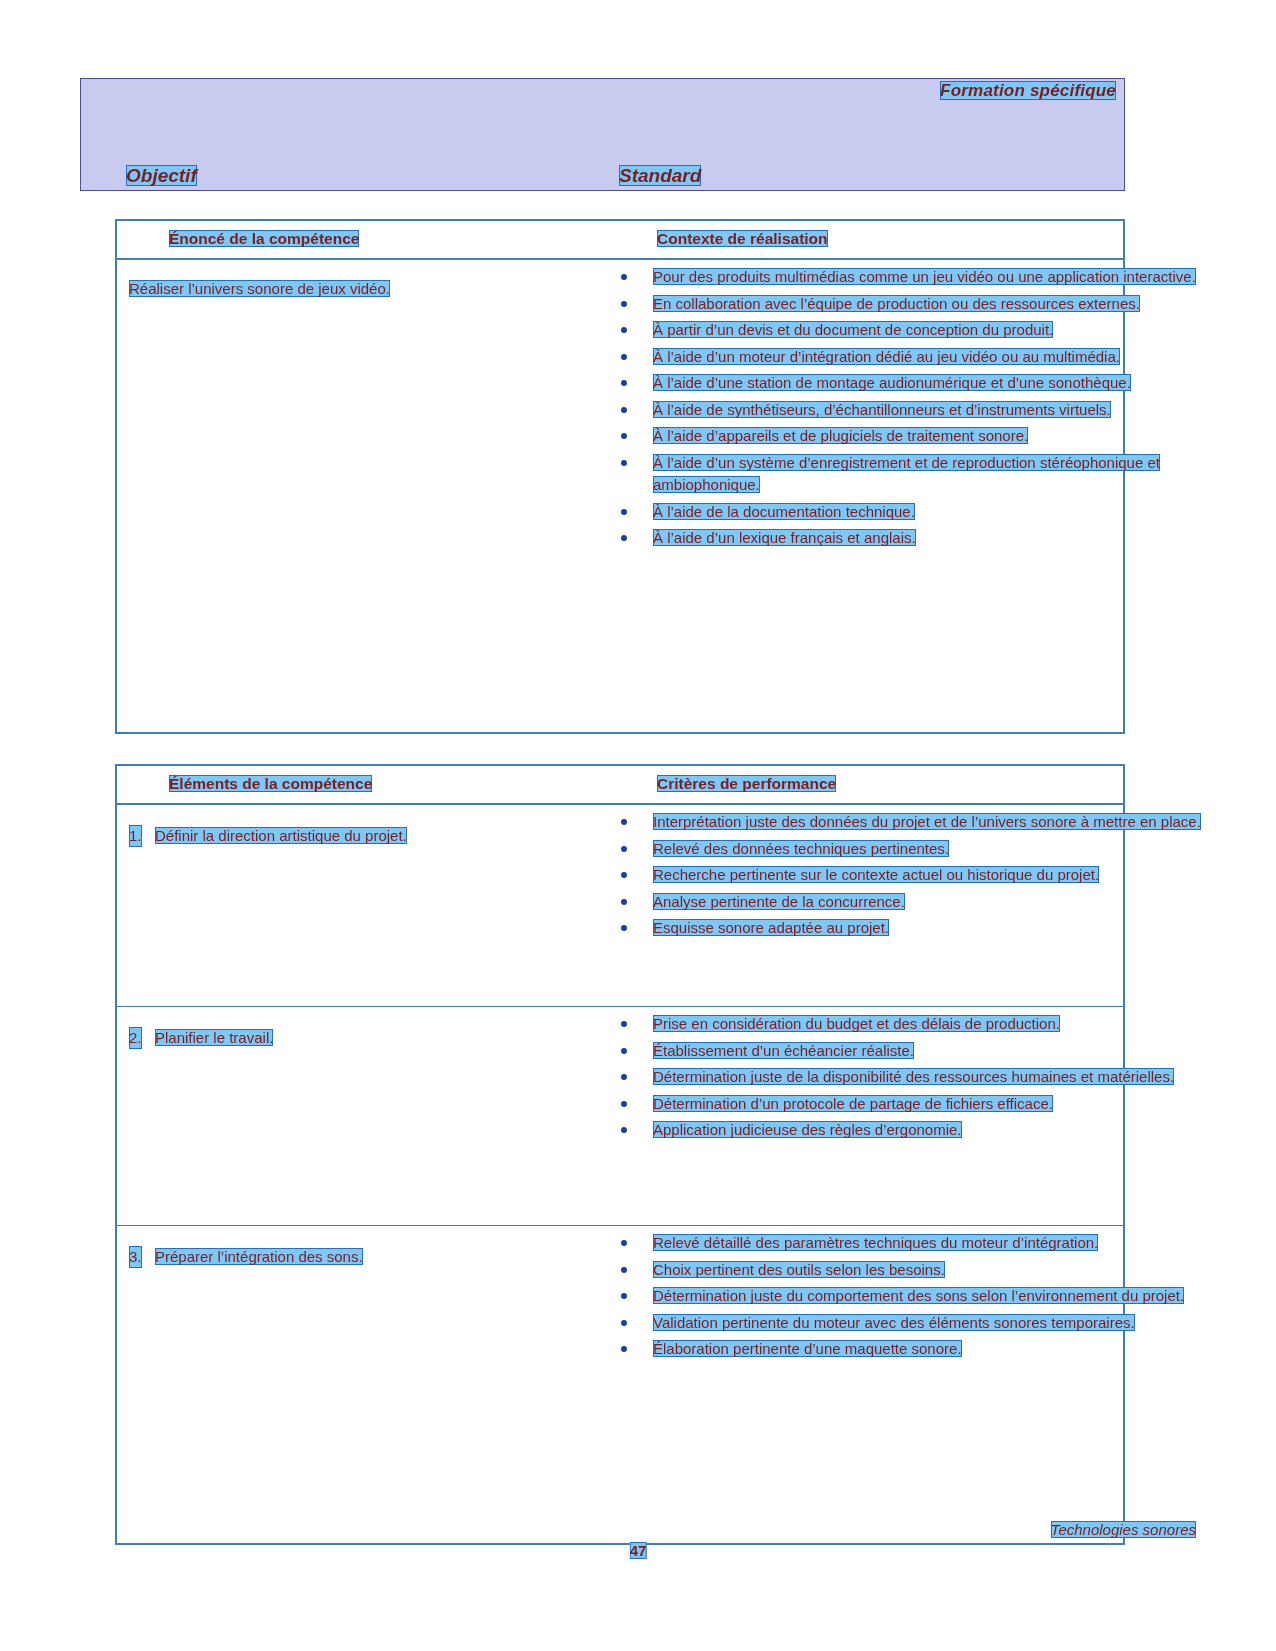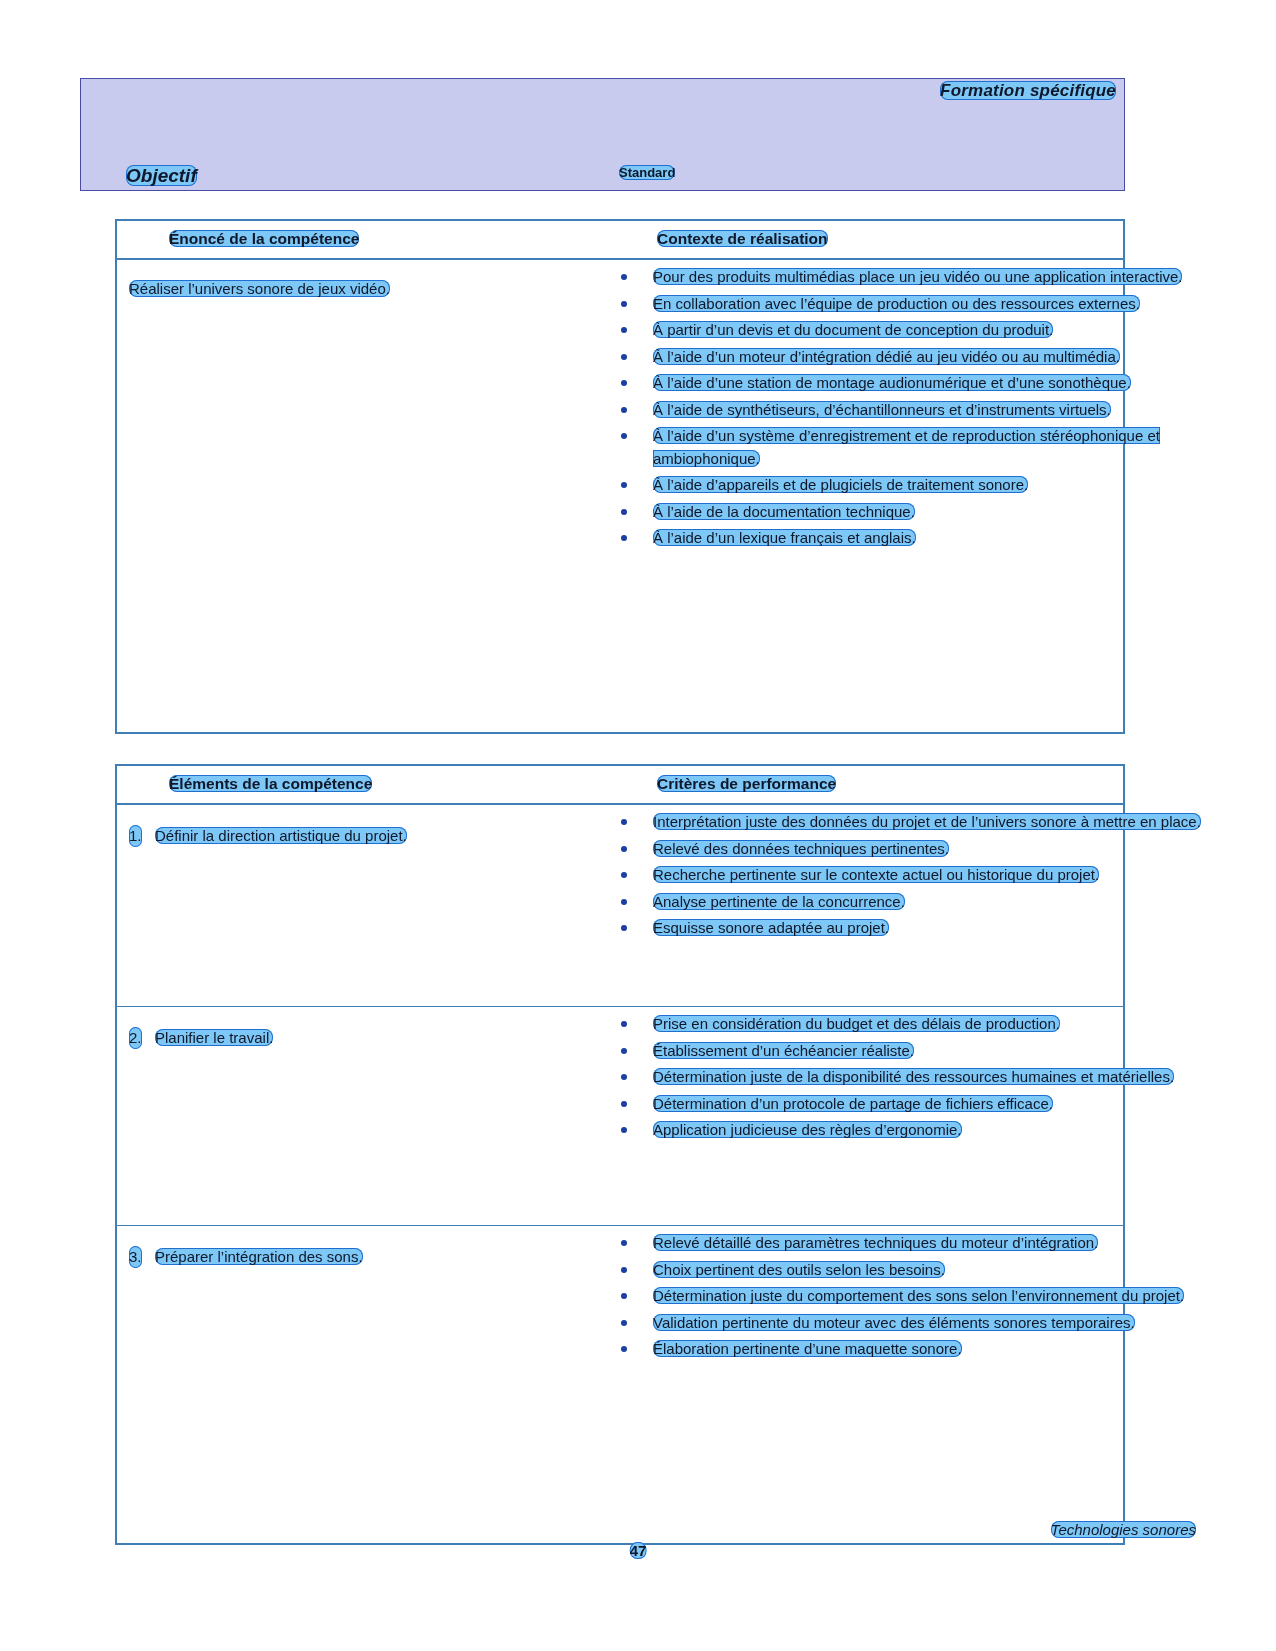--- a/index.html
+++ b/index.html
@@ -18,23 +18,22 @@
     position: relative;
     width: 1276px;
     height: 1651px;
     box-sizing: border-box;
     padding: 0;
   }
 
   
   .hl {
     background: #7ec8f7;
-    color: #0f172a;
+    color: #7f1d1d;
     box-shadow: 0 0 0 1px #1f6fd0 inset;
-    border-radius: 8px;
   }
 
   
   .header-box {
     position: absolute;
     left: 80px;
     top: 78px;
     width: 1045px;
     height: 113px;
     border: 1px solid #4a4aa8;
@@ -86,22 +85,23 @@
     top: 0px;
     font-size: 19px;
     font-weight: bold;
     font-style: italic;
     color: #1c4fb5;
   }
   .lbl-standard {
     position: absolute;
     left: 493px;
     top: 0px;
-    font-size: 13px;
-    font-weight: bold;
+    font-size: 19px;
+    font-weight: bold;
+    font-style: italic;
     color: #1c4fb5;
   }
 
   
   .tbl {
     position: absolute;
     border: 2px solid #3f7fb5;
     box-sizing: border-box;
     background: #ffffff;
   }
@@ -226,28 +226,28 @@
         <span class="hl">Contexte de réalisation</span>
       </div>
     </div>
 
     <div class="row" style="height:476px;">
       <div class="left-cell">
         <span class="hl">Réaliser l’univers sonore de jeux vidéo.</span>
       </div>
       <div class="right-cell">
         <ul class="bullets">
-          <li><span class="dot"></span><span class="txt hl">Pour des produits multimédias place un jeu vidéo ou une application interactive.</span></li>
+          <li><span class="dot"></span><span class="txt hl">Pour des produits multimédias comme un jeu vidéo ou une application interactive.</span></li>
           <li><span class="dot"></span><span class="txt hl">En collaboration avec l’équipe de production ou des ressources externes.</span></li>
           <li><span class="dot"></span><span class="txt hl">À partir d’un devis et du document de conception du produit.</span></li>
           <li><span class="dot"></span><span class="txt hl">À l’aide d’un moteur d’intégration dédié au jeu vidéo ou au multimédia.</span></li>
           <li><span class="dot"></span><span class="txt hl">À l’aide d’une station de montage audionumérique et d’une sonothèque.</span></li>
           <li><span class="dot"></span><span class="txt hl">À l’aide de synthétiseurs, d’échantillonneurs et d’instruments virtuels.</span></li>
+          <li><span class="dot"></span><span class="txt hl">À l’aide d’appareils et de plugiciels de traitement sonore.</span></li>
           <li><span class="dot"></span><span class="txt hl">À l’aide d’un système d’enregistrement et de reproduction stéréophonique et ambiophonique.</span></li>
-          <li><span class="dot"></span><span class="txt hl">À l’aide d’appareils et de plugiciels de traitement sonore.</span></li>
           <li><span class="dot"></span><span class="txt hl">À l’aide de la documentation technique.</span></li>
           <li><span class="dot"></span><span class="txt hl">À l’aide d’un lexique français et anglais.</span></li>
         </ul>
       </div>
     </div>
   </div>
 
   <div class="tbl" style="left:115px; top:764px; width:1010px; height:781px;">
     <div class="tbl-head">
       <div class="col-left">

